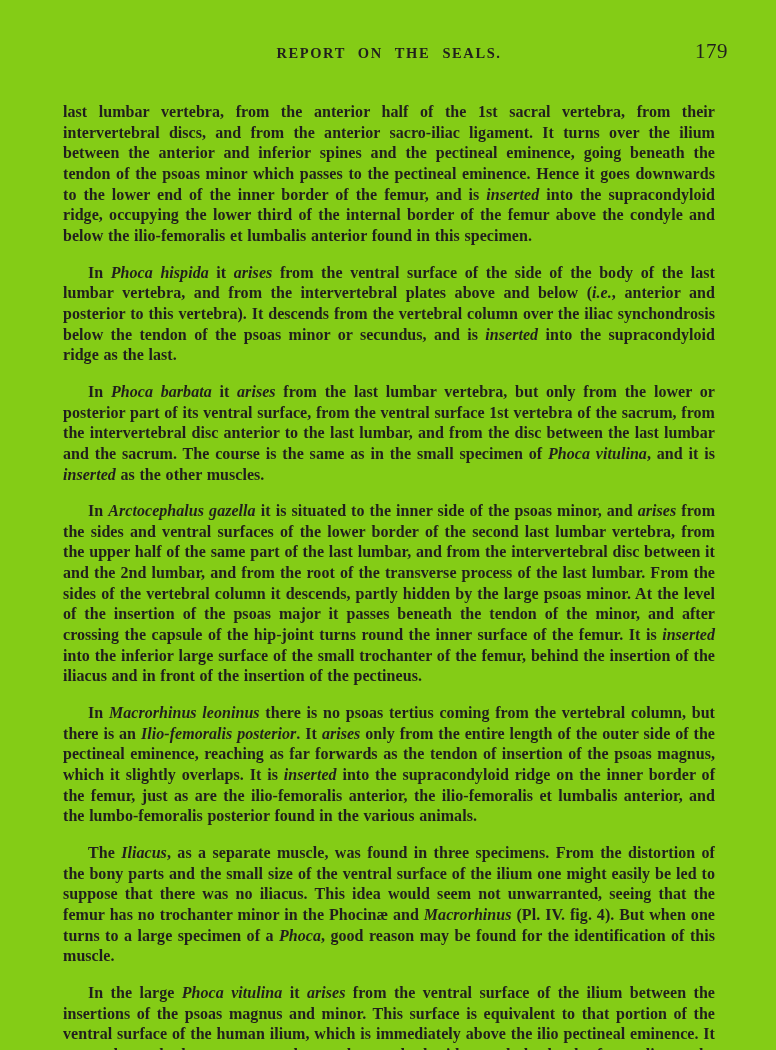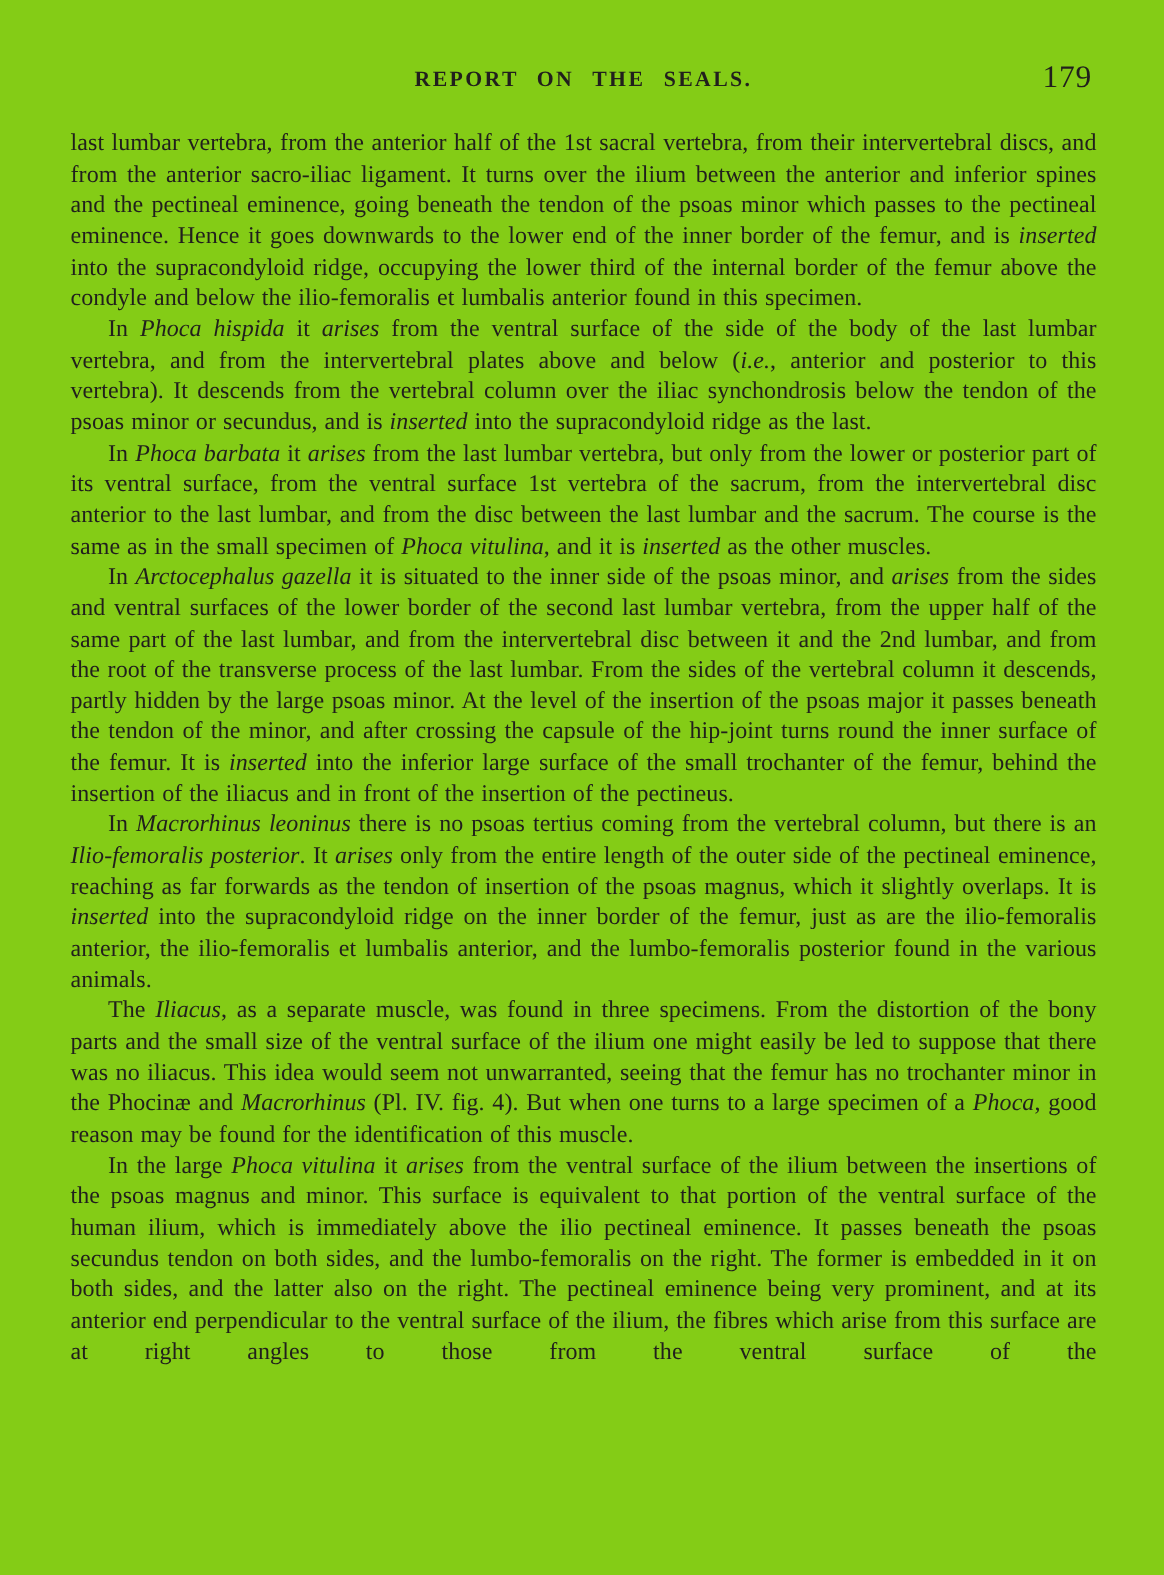--- a/index.html
+++ b/index.html
@@ -45,22 +45,23 @@
     top: 86px;
     left: 47px;
     width: 684px;
     font-size: 16px;
     line-height: 20.65px;
     text-align: justify;
     letter-spacing: 0.05px;
     word-spacing: 0.6px;
   }
   .text-block p {
-    margin: 0;
+    margin: 16px;
     padding: 0;
+    font-weight: bold;
   }
   .text-block p.indent {
     text-indent: 25px;
   }
   
   .text-block p.justify-last {
     text-align-last: justify;
   }
   .text-block i {
     font-style: italic;

